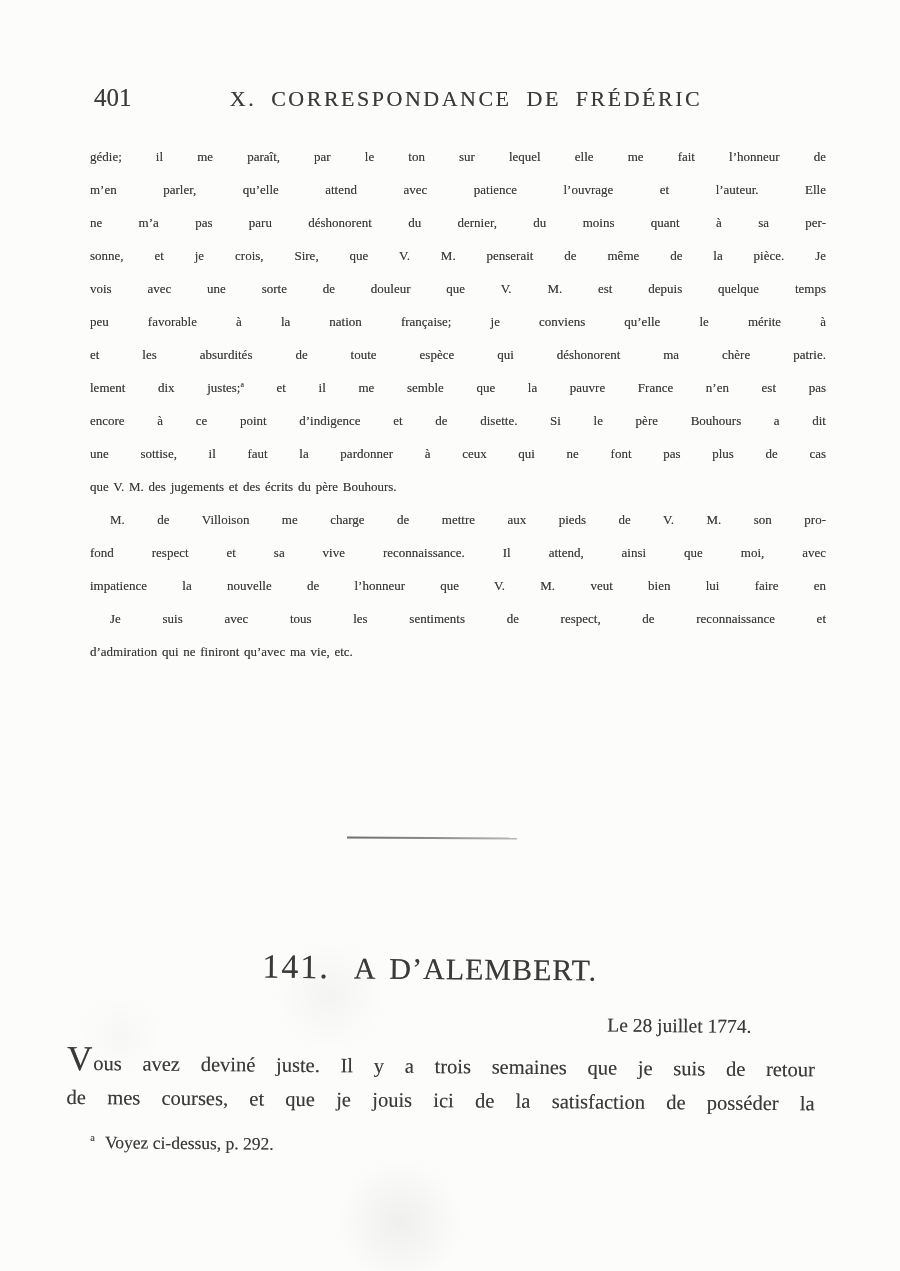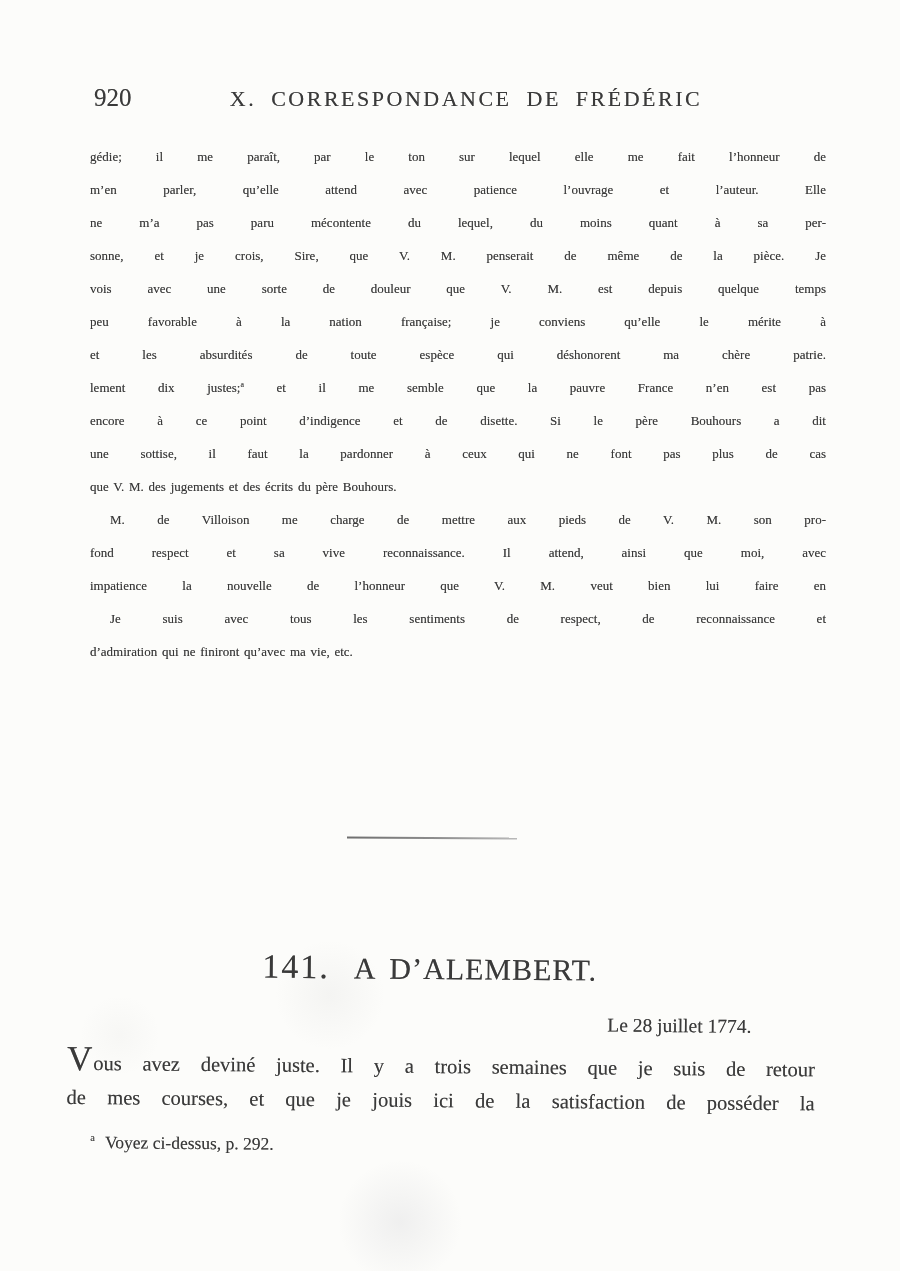--- a/index.html
+++ b/index.html
@@ -39,28 +39,28 @@
     font-size:20.5px; line-height:34px; word-spacing:1.5px; }
   .initial { font-size:35px; line-height:1px; margin-right:1px; }
   .footnote { position:absolute; left:92px; top:186px; font-size:17.5px; }
   .footnote sup { margin-right:10px; }
 </style>
 </head>
 <body>
 
 <div class="page">
 
-  <div class="page-number">920</div>
+  <div class="page-number">401</div>
   <div class="header-title">X. CORRESPONDANCE DE FRÉDÉRIC</div>
 
   <div class="body-block">
     <div class="paragraph">
       <div class="line">gédie; il me paraît, par le ton sur lequel elle me fait l’honneur de</div>
       <div class="line">m’en parler, qu’elle attend avec patience l’ouvrage et l’auteur. Elle</div>
-      <div class="line">ne m’a pas paru mécontente du lequel, du moins quant à sa per-</div>
+      <div class="line">ne m’a pas paru déshonorent du dernier, du moins quant à sa per-</div>
       <div class="line">sonne, et je crois, Sire, que V. M. penserait de même de la pièce. Je</div>
       <div class="line">vois avec une sorte de douleur que V. M. est depuis quelque temps</div>
       <div class="line">peu favorable à la nation française; je conviens qu’elle le mérite à</div>
       <div class="line">et les absurdités de toute espèce qui déshonorent ma chère patrie.</div>
       <div class="line"><span>lement dix justes;</span><sup>a</sup><span> et il me semble que la pauvre France n’en est pas</span></div>
       <div class="line">encore à ce point d’indigence et de disette. Si le père Bouhours a dit</div>
       <div class="line">une sottise, il faut la pardonner à ceux qui ne font pas plus de cas</div>
       <div class="line end">que V. M. des jugements et des écrits du père Bouhours.</div>
     </div>
     <div class="paragraph">

